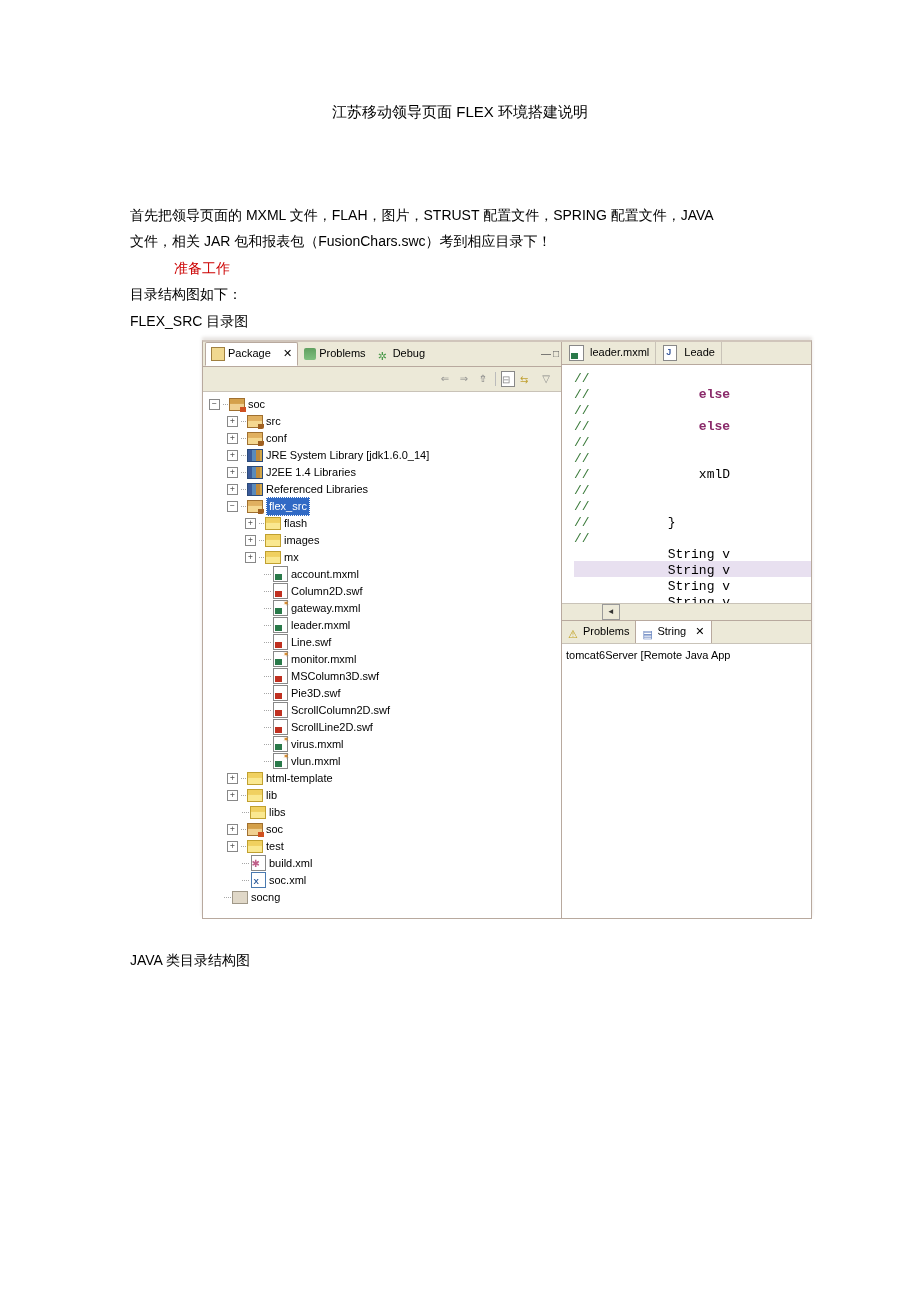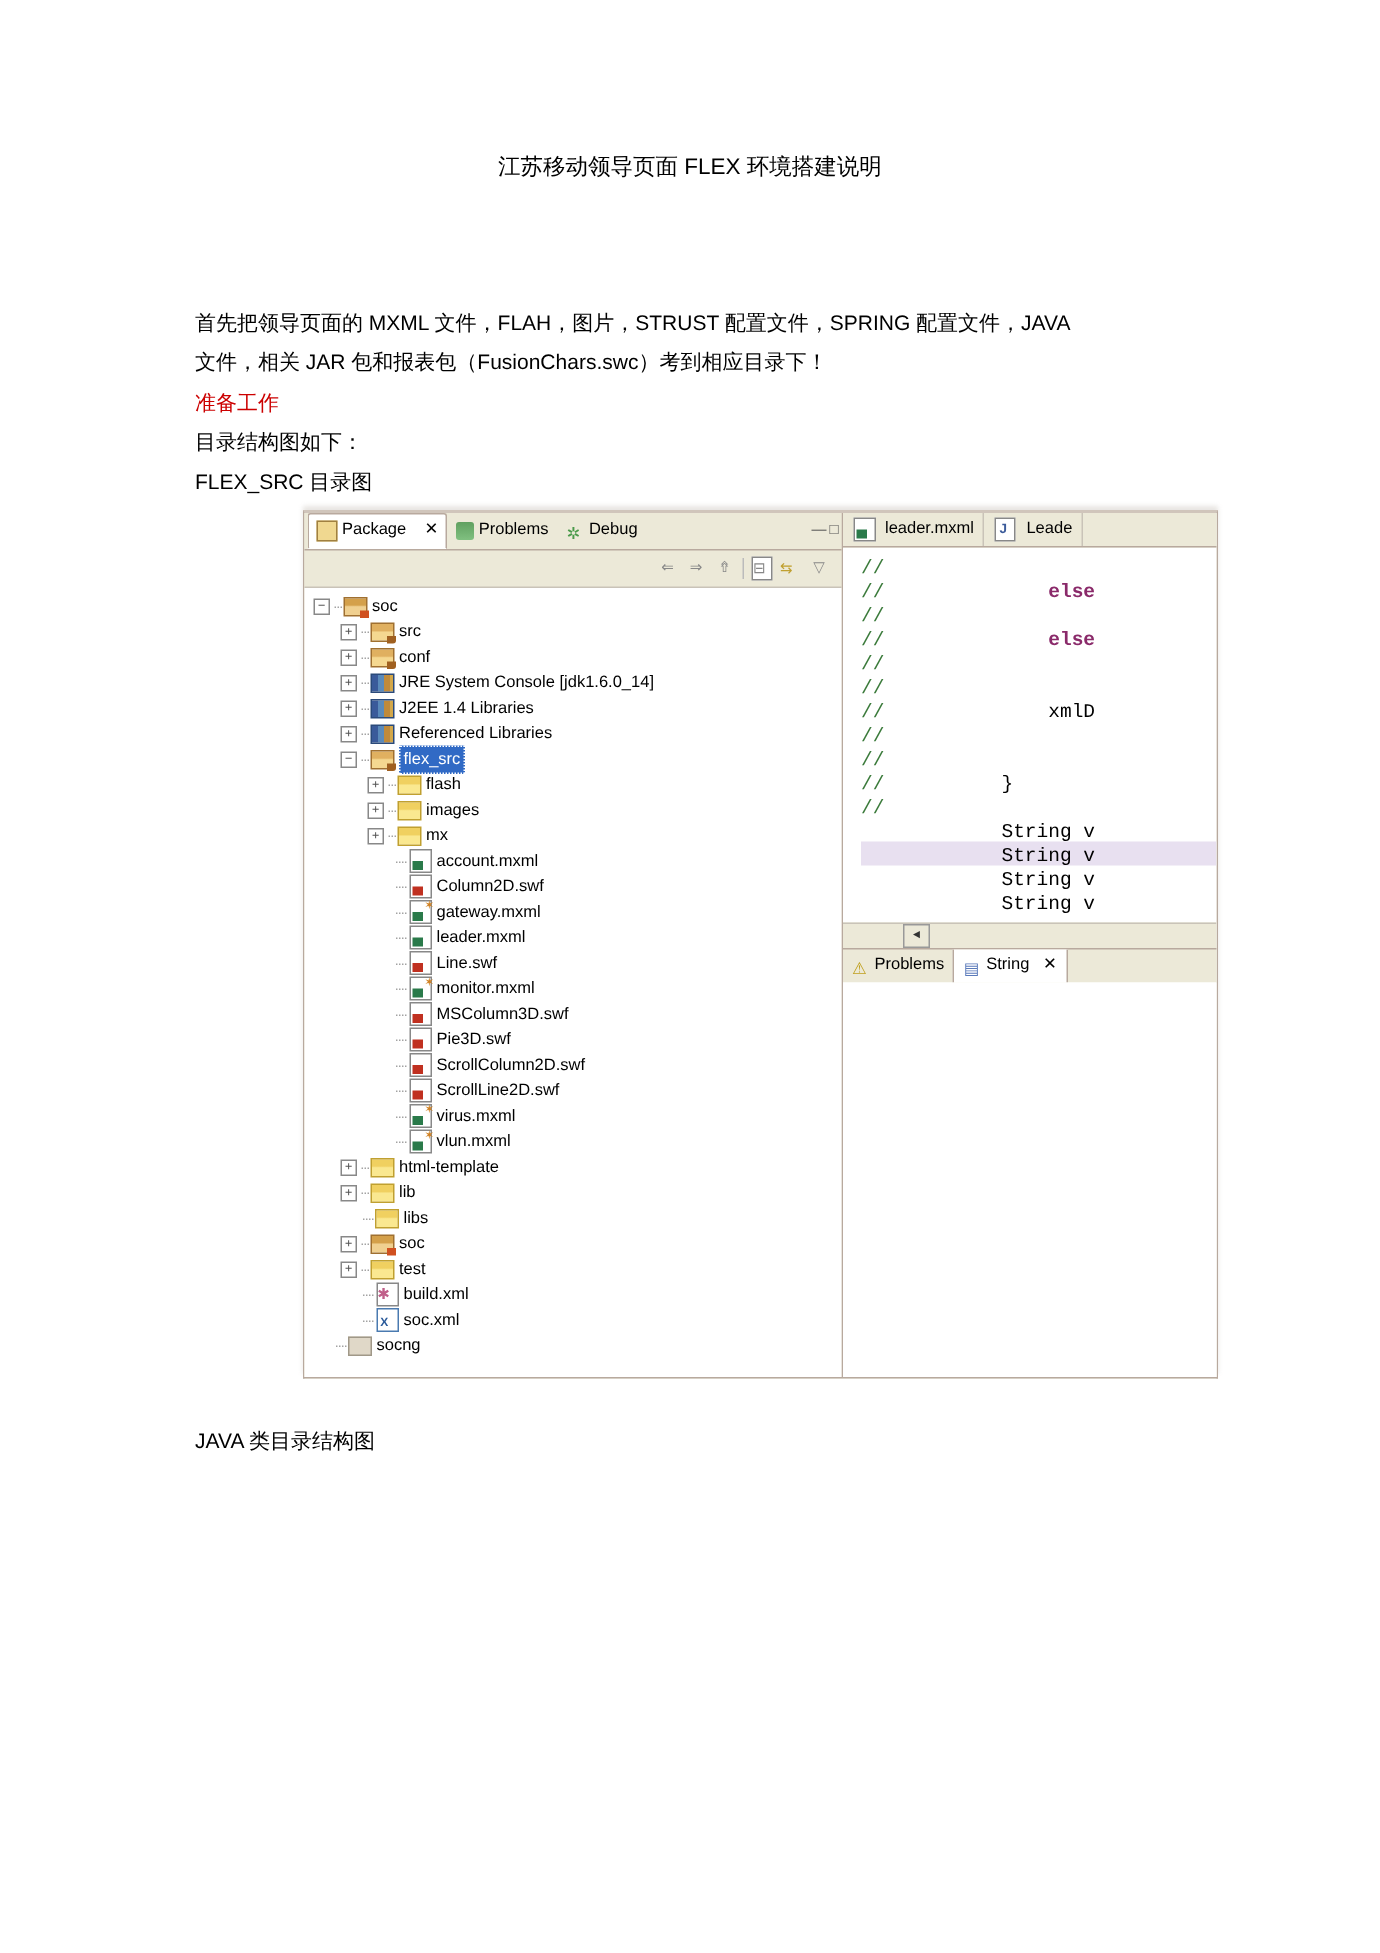--- a/index.html
+++ b/index.html
@@ -1,18 +1,18 @@
 <!DOCTYPE html>
 <html><head>
 <meta charset="utf-8">
 <style>
 body { font-family: "Microsoft YaHei", sans-serif; font-size: 14px; margin: 0; padding: 40px 130px; line-height: 1.6; color: #000; }
 .title { text-align: center; margin: 60px 0 80px 0; font-size: 15px; }
 .intro { margin-bottom: 4px; }
-.warn { color: #c00; }
+.warn { color: #c00; margin-left: 44px; }
 .ide-wrap { margin: 8px 0 30px 72px; border: 1px solid #b8a99e; border-top: 2px solid #d0c5bb; display: flex; width: 608px; background: #ece9d8; box-shadow: 0 -3px 3px rgba(180,170,160,0.3); justify-content: space-between; }
 .left-pane { width: 358px; background: #ece9d8; border-right: 1px solid #b8a99e; }
 .right-pane { flex: 1; background: #fff; display: flex; flex-direction: column; }
 .tabbar { height: 24px; display: flex; align-items: center; background: #ece9d8; border-bottom: 1px solid #b8a99e; font-size: 11px; font-family: Tahoma, sans-serif; padding: 0 2px; position: relative; }
 .tab { padding: 2px 5px; display: flex; align-items: center; gap: 3px; white-space: nowrap; border: 1px solid transparent; }
 .tab.active { background: #fff; border: 1px solid #b8a99e; border-bottom: 1px solid #fff; border-radius: 2px 2px 0 0; }
 .win-icons { margin-left: auto; display: flex; gap: 2px; font-size: 10px; color: #555; }
 .toolbar { height: 24px; border-bottom: 1px solid #c9c3b8; display: flex; justify-content: flex-end; align-items: center; gap: 5px; padding-right: 8px; background: #ece9d8; }
 .tb-btn { width: 14px; height: 14px; display: flex; align-items: center; justify-content: center; font-size: 10px; color: #888; }
 .tree { background: #fff; font-family: Tahoma, sans-serif; font-size: 11px; color: #000; padding: 4px 0 12px 2px; }
@@ -127,21 +127,21 @@
             <span class="src-ic"></span>
           </span>
           <span>conf</span>
         </div>
       <div class="tree-row" style="padding-left:22px">
           <span class="expander">+</span>
           <span class="dots">···</span>
           <span class="icon">
             <span class="lib-ic"></span>
           </span>
-          <span>JRE System Console [jdk1.6.0_14]</span>
+          <span>JRE System Library [jdk1.6.0_14]</span>
         </div>
       <div class="tree-row" style="padding-left:22px">
           <span class="expander">+</span>
           <span class="dots">···</span>
           <span class="icon">
             <span class="lib-ic"></span>
           </span>
           <span>J2EE 1.4 Libraries</span>
         </div>
       <div class="tree-row" style="padding-left:22px">
@@ -369,17 +369,18 @@
           <span class="arrow">◄</span>
         </div>
     </div>
     <div class="bottom-tabs">
       <div class="bot-tab">
           <span class="prob-ic">⚠</span>
           <span>Problems</span>
         </div>
       <div class="bot-tab active"><span class="cons-ic">▤</span><span>String</span>&nbsp;<span>✕</span></div>
     </div>
+    <div class="status">tomcat6Server [Remote Java App</div>
     <div style="flex:1;background:#fff"></div>
   </div>
 </div>
 
 <div>JAVA 类目录结构图</div>
 
 </body></html>

